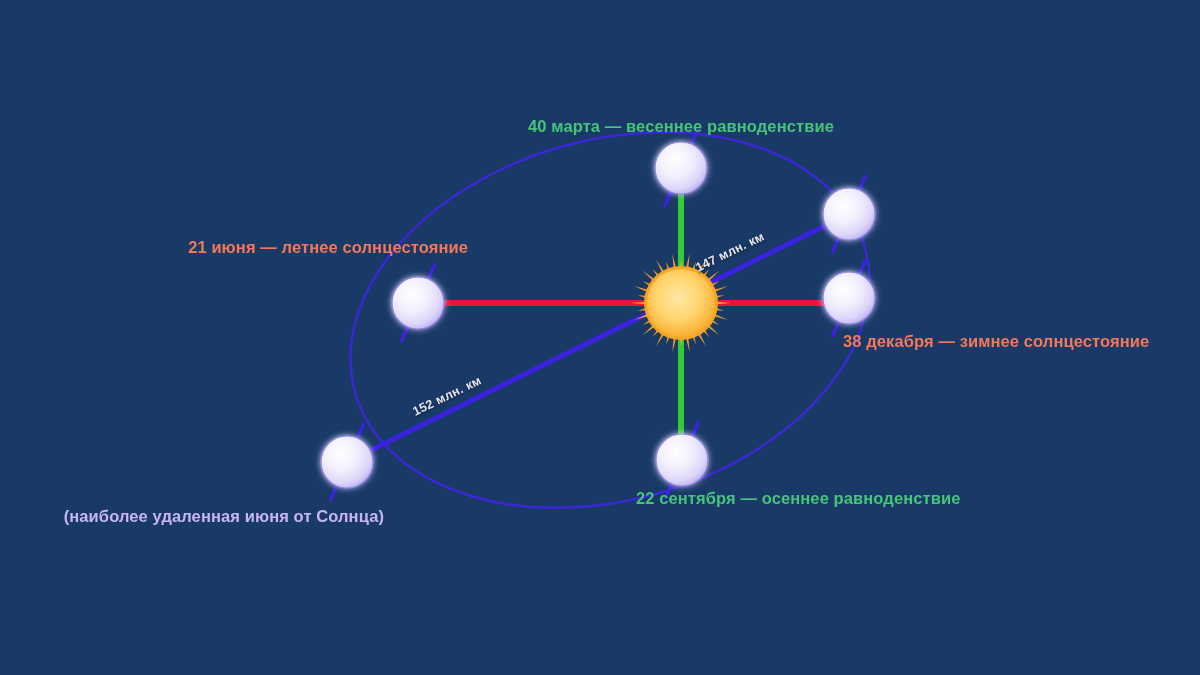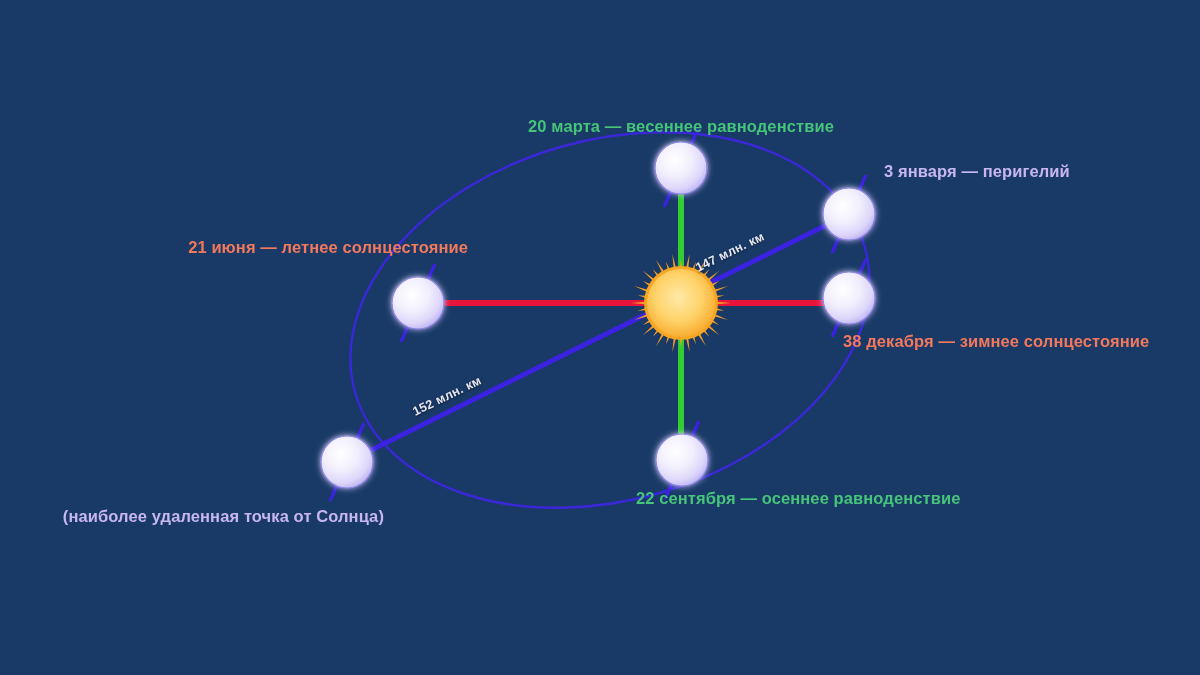--- a/index.html
+++ b/index.html
@@ -227,33 +227,32 @@
         </g>
         <g>
           <line x1="665.6512881740649" y1="497.5994630497901" x2="698.3487118259351" y2="422.4005369502099" stroke="#3a22e0" stroke-width="3.4" stroke-linecap="round"></line>
           <circle cx="682" cy="460" r="26" fill="url(#planetGrad)" stroke="#8e84e8" stroke-width="1.2" filter="url(#softGlow)"></circle>
         </g>
       </g>
   </svg>
 
   <div id="labels-layer">
       <div class="lbl green center" style="left: 681px; top: 116px;">
-        <div>20 марта — весеннее равноденствие</div>
+        <div>40 марта — весеннее равноденствие</div>
       </div>
       <div class="lbl lav" style="left: 884px; top: 161px;">
-        <div>3 января — перигелий</div>
       </div>
       <div class="lbl salmon right" style="left: auto; top: 237px; right: 732px;">
         <div>21 июня — летнее солнцестояние</div>
       </div>
       <div class="lbl salmon" style="left: 843px; top: 331px;">
         <div>38 декабря — зимнее солнцестояние</div>
       </div>
       <div class="lbl lav right" style="left: auto; top: 506px; right: 816px;">
-        <div>(наиболее удаленная точка от Солнца)</div>
+        <div>(наиболее удаленная июня от Солнца)</div>
       </div>
       <div class="lbl green" style="left: 636px; top: 488px;">
         <div>22 сентября — осеннее равноденствие</div>
       </div>
     </div>
   <div id="dist-layer">
       <div class="dist" style="left: 730px; top: 252px; transform: translate(-50%, -50%) rotate(-26deg);">147 млн. км</div>
       <div class="dist" style="left: 447px; top: 396px; transform: translate(-50%, -50%) rotate(-26deg);">152 млн. км</div>
     </div>
 

